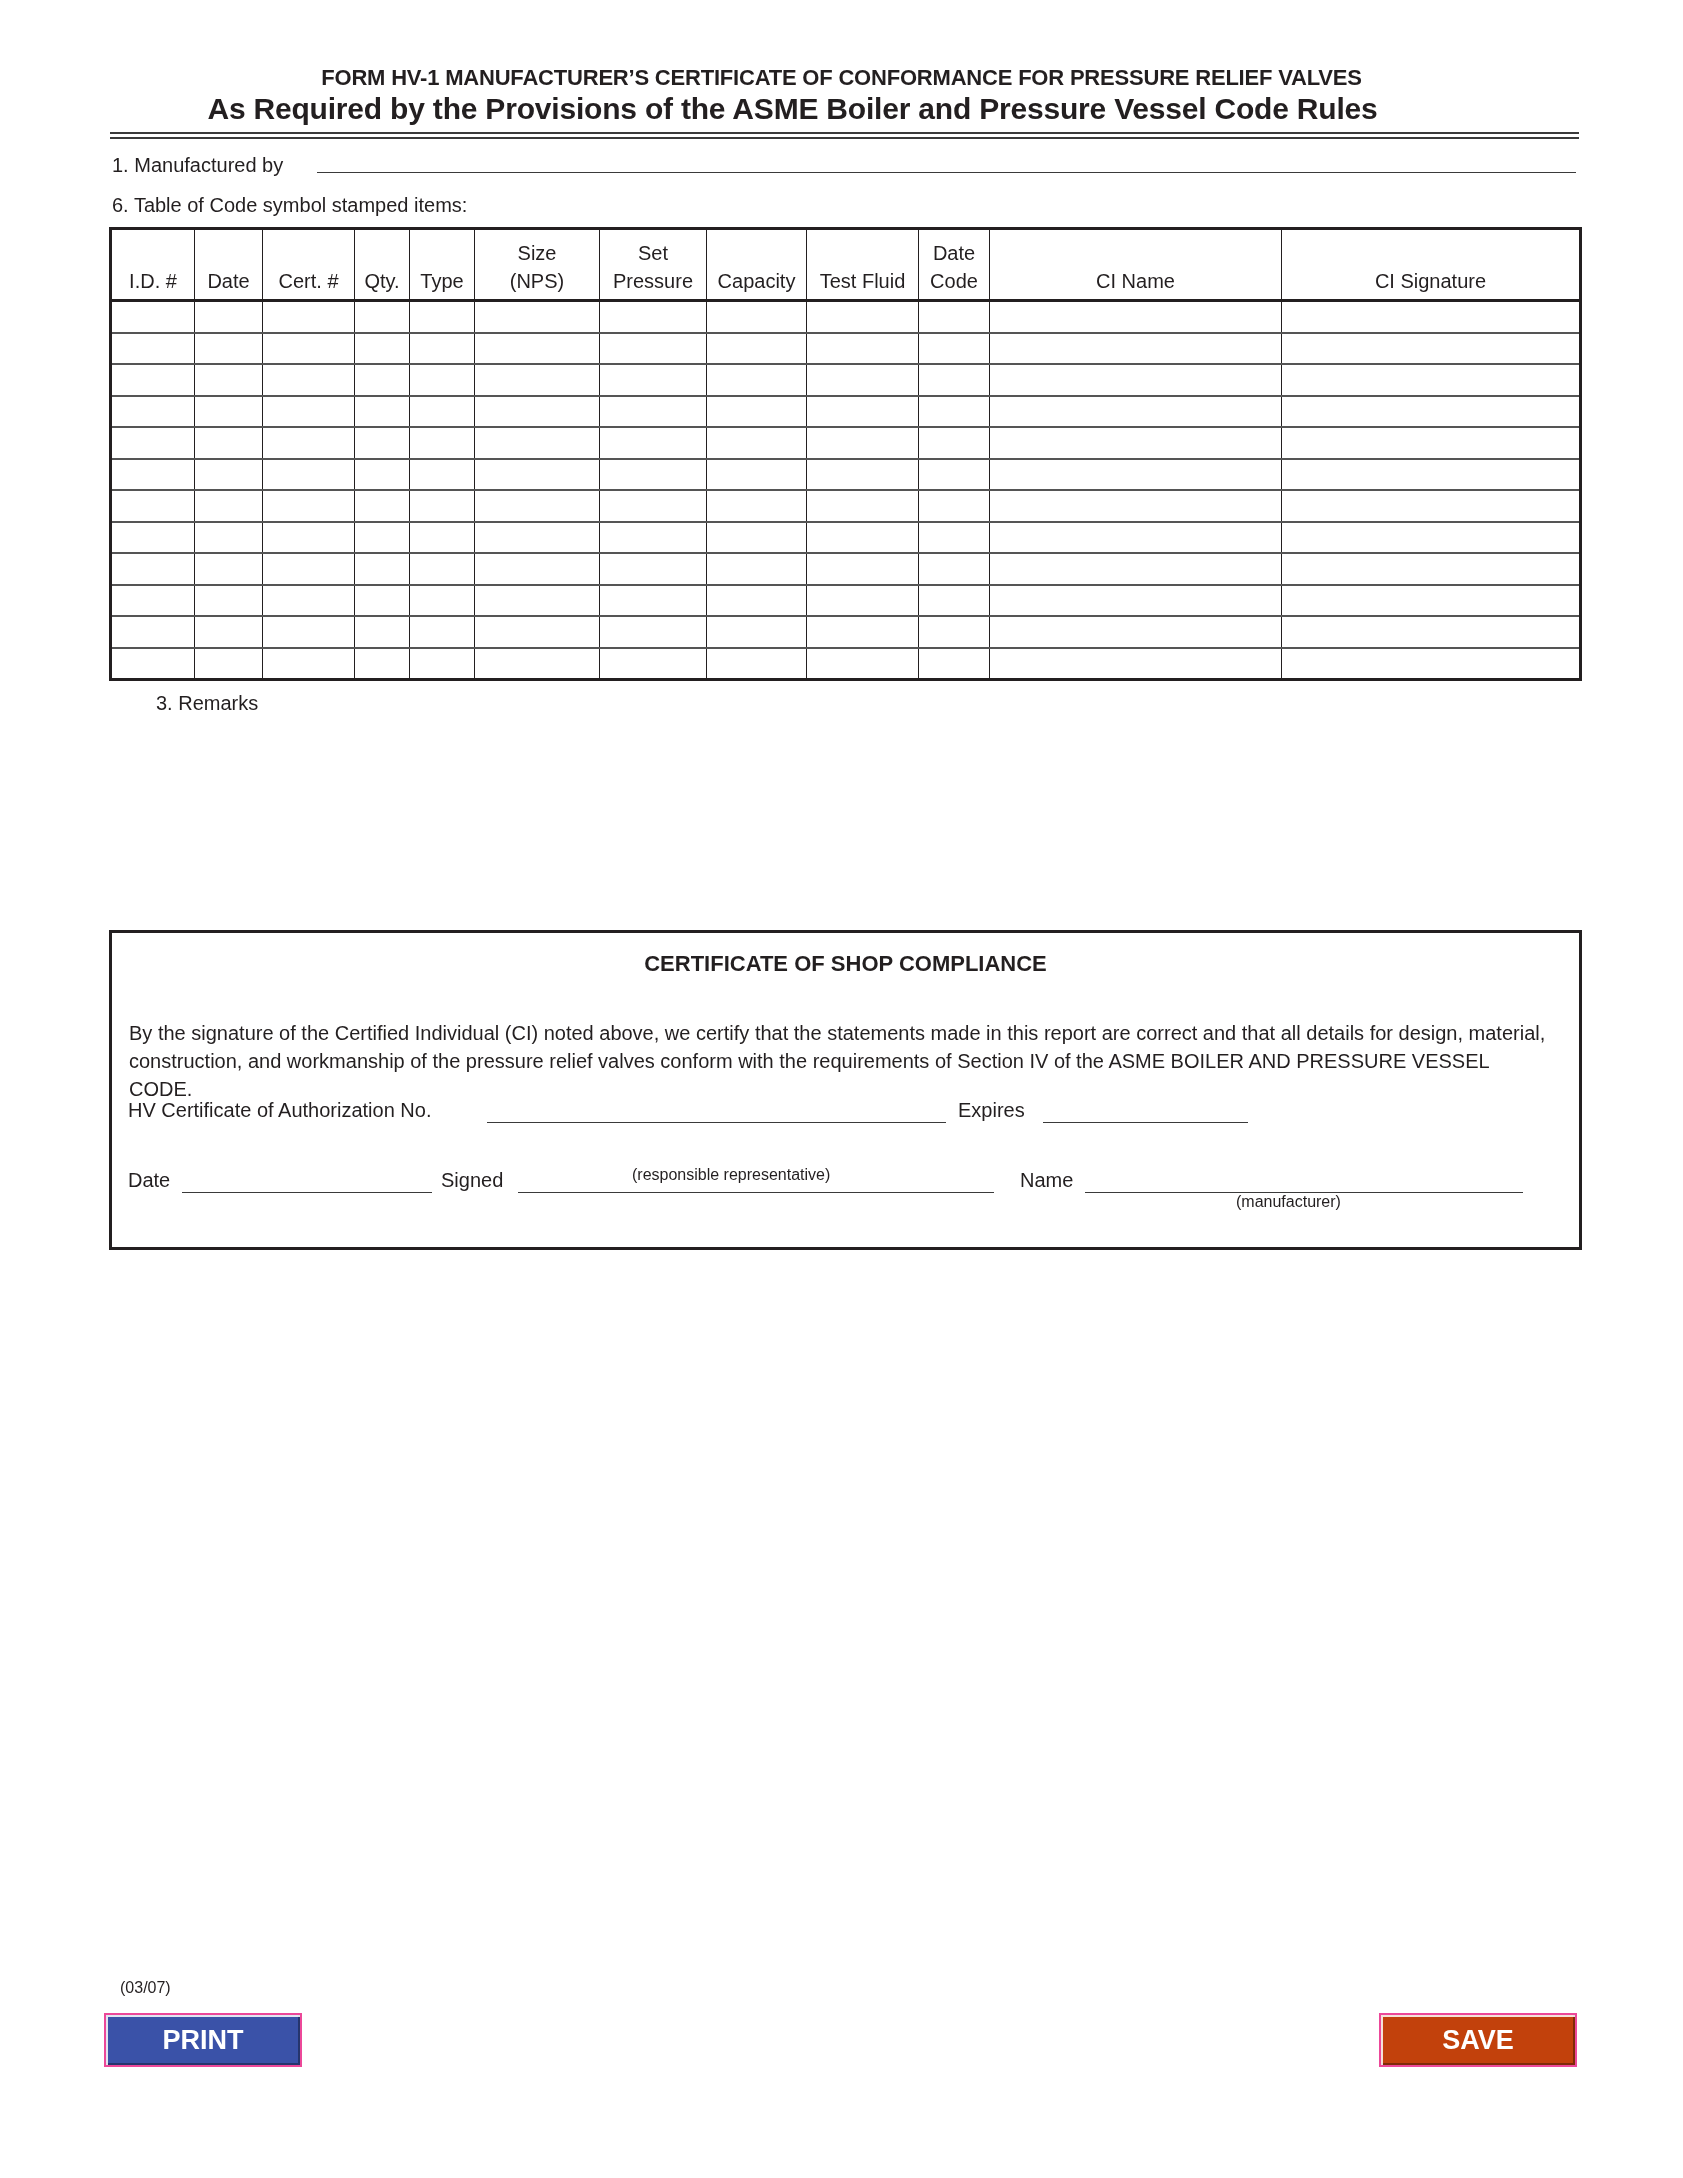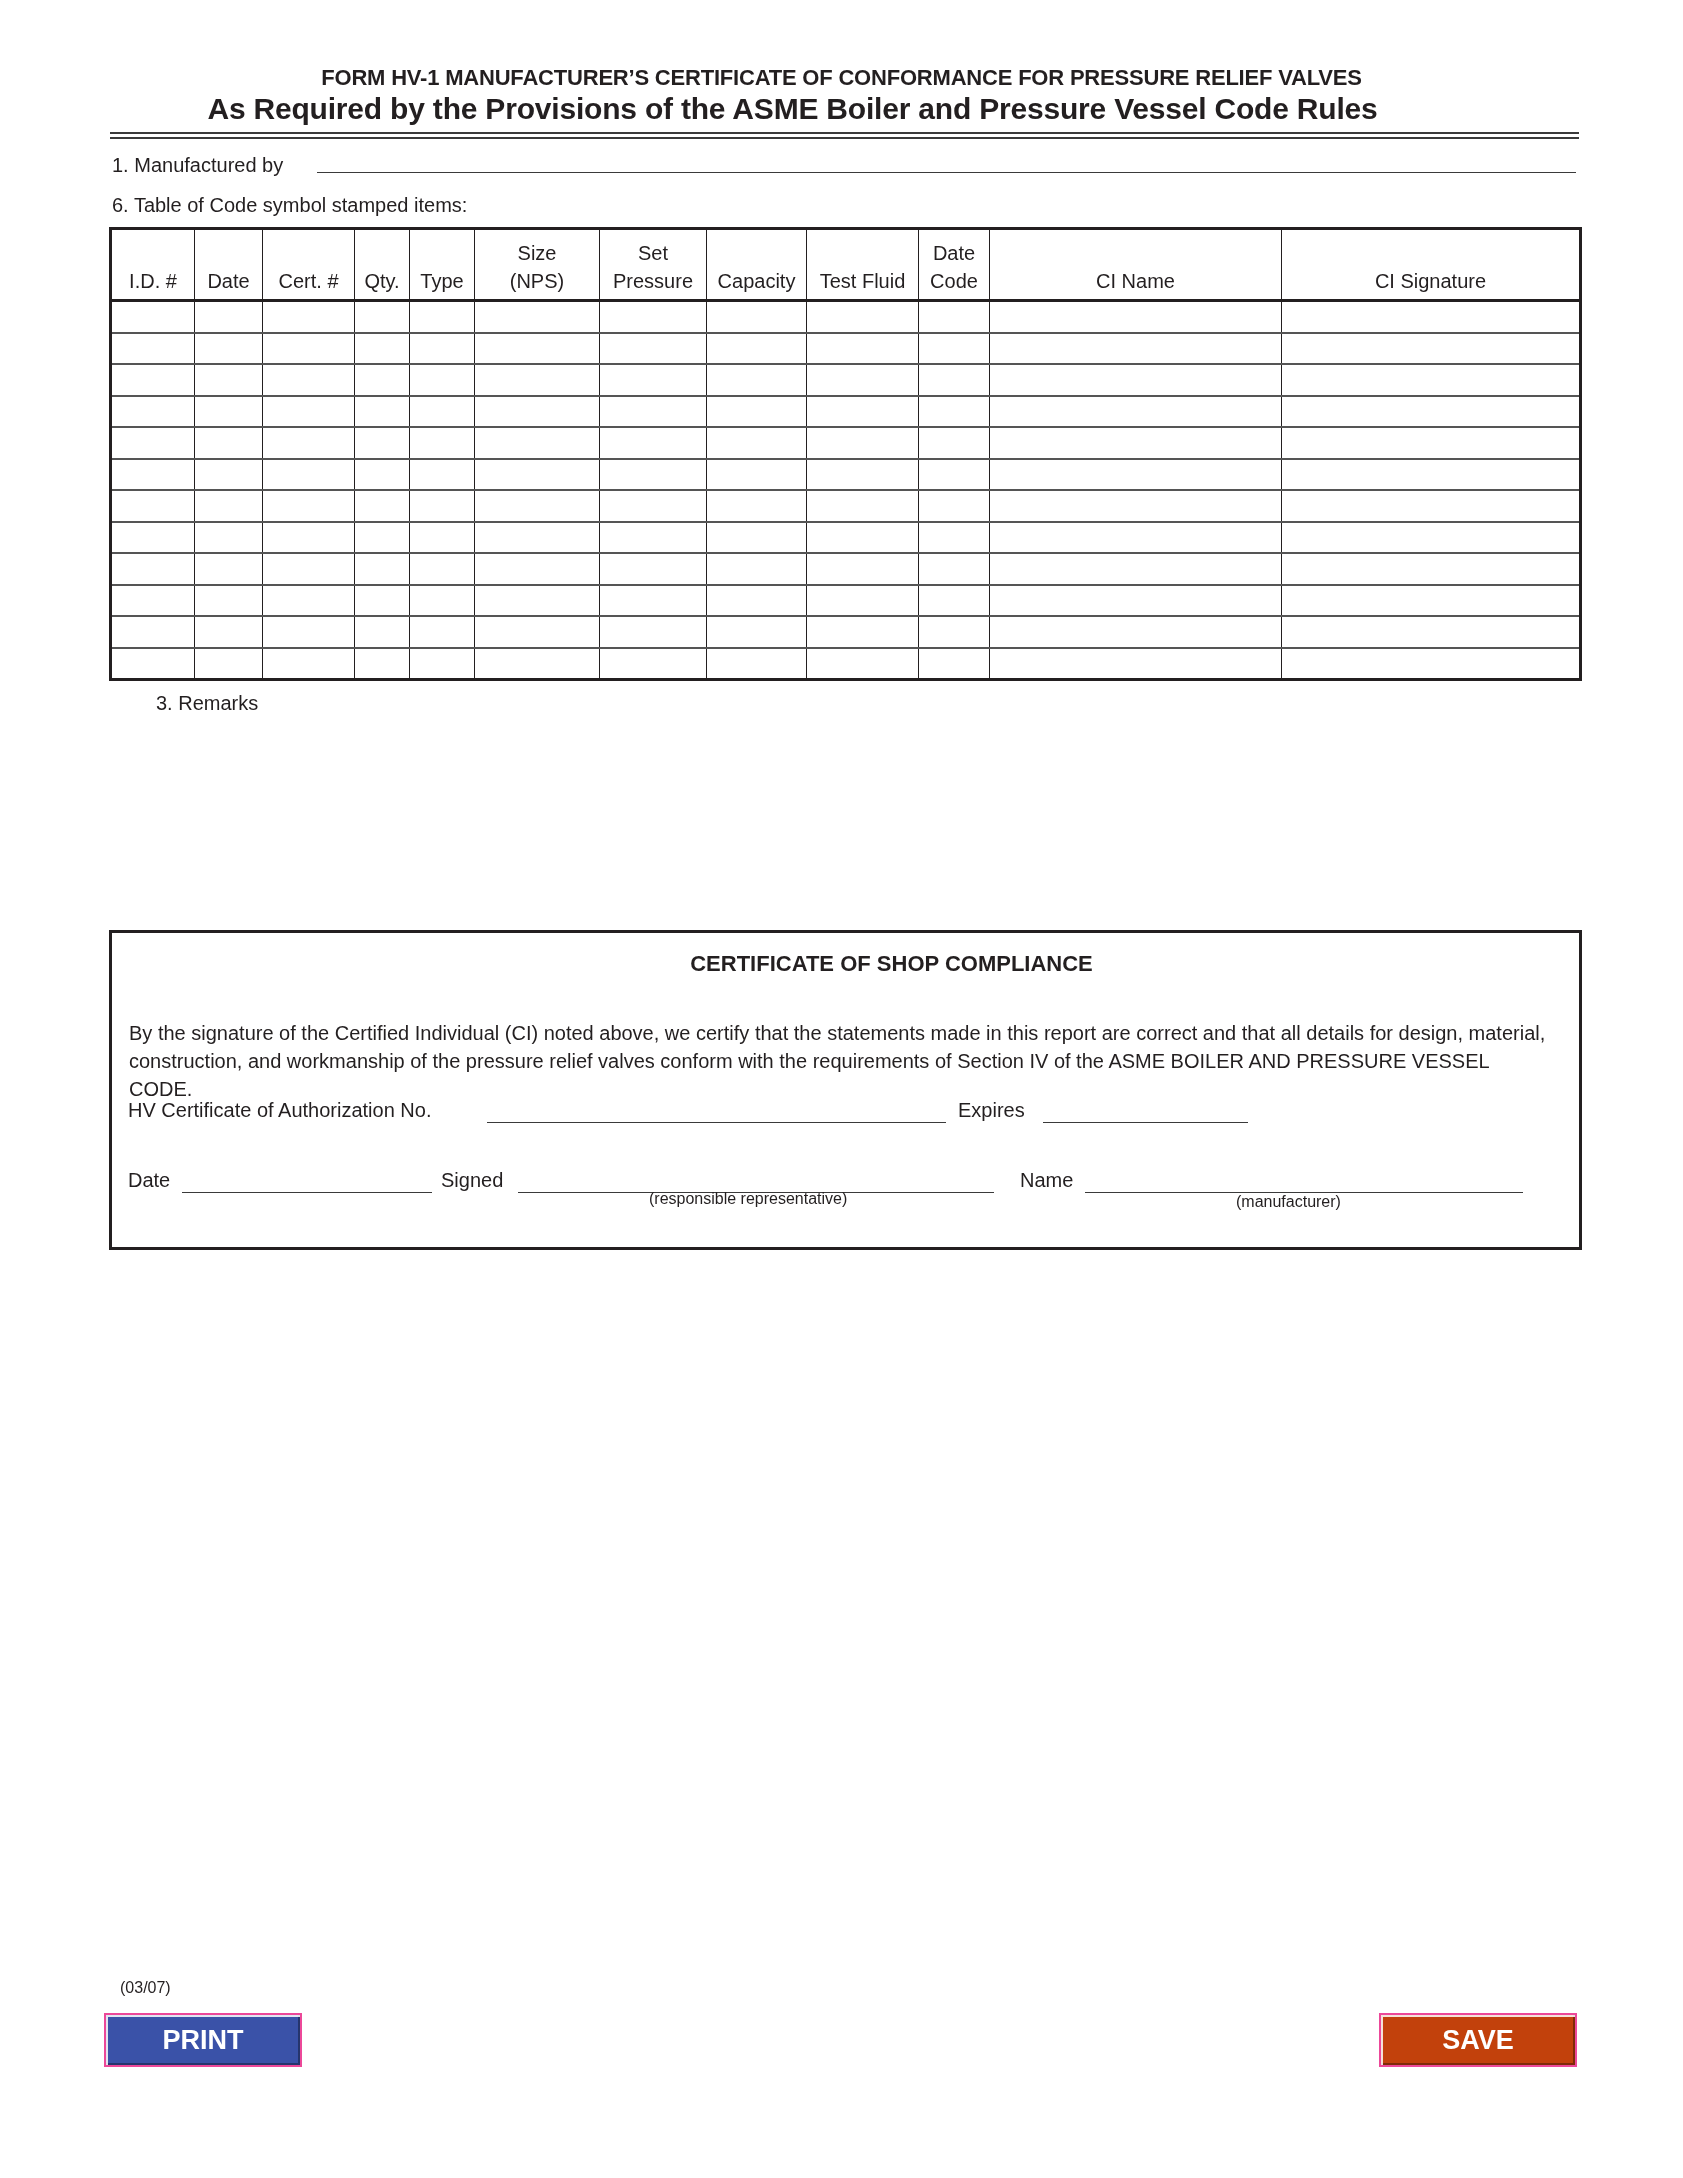--- a/index.html
+++ b/index.html
@@ -13,21 +13,21 @@
   .uline { height: 0; border-top: 1.5px solid #3a3a3a; }
   table.items { position: absolute; left: 109px; top: 227px; width: 1471px;
                 border-collapse: collapse; border: 3px solid #231f20; table-layout: fixed; }
   table.items th { font-weight: normal; font-size: 20px; line-height: 28px; text-align: center;
                    vertical-align: bottom; height: 65px; padding: 0 0 4px 0;
                    border-left: 1.5px solid #231f20; border-bottom: 3px solid #231f20; white-space: nowrap; }
   table.items th:first-child, table.items td:first-child { border-left: none; }
   table.items td { height: 29.5px; padding: 0; border-left: 1.5px solid #231f20; border-top: 2px solid #555; }
   table.items tr.first td { border-top: none; }
   .certbox { left: 109px; top: 930px; width: 1467px; height: 314px; border: 3px solid #231f20; }
-  .cert-title { top: 951px; left: 109px; width: 1473px; text-align: center; font-weight: bold; font-size: 22px; margin-left: 46px; }
+  .cert-title { top: 951px; left: 109px; width: 1473px; text-align: center; font-weight: bold; font-size: 22px; }
   .para { top: 987px; left: 129px; width: 1426px; font-size: 20px; line-height: 28px; margin-top: 32px; }
   .small { font-size: 16px; white-space: nowrap; }
   .btn { width: 194px; height: 50px; display: flex; align-items: center; justify-content: center;
          color: #ffffff; font-weight: bold; font-size: 27px; border: 2px solid #ec4899;
          box-shadow: inset 2px 2px 0 rgba(255,255,255,0.85), inset -2px -2px 0 rgba(0,0,0,0.35); cursor: pointer; }
 </style>
 </head>
 <body>
 
 <div class="abs title1">FORM HV-1  MANUFACTURER’S CERTIFICATE OF CONFORMANCE FOR PRESSURE RELIEF VALVES</div>
@@ -288,21 +288,21 @@
 
 <div class="abs lbl" style="left:128px; top:1099px;">HV Certificate of Authorization No.</div>
 <div class="abs uline" style="left:487px; top:1122px; width:459px;"></div>
 <div class="abs lbl" style="left:958px; top:1099px;">Expires</div>
 <div class="abs uline" style="left:1043px; top:1122px; width:205px;"></div>
 
 <div class="abs lbl" style="left:128px; top:1169px;">Date</div>
 <div class="abs uline" style="left:182px; top:1192px; width:250px;"></div>
 <div class="abs lbl" style="left:441px; top:1169px;">Signed</div>
 <div class="abs uline" style="left:518px; top:1192px; width:476px;"></div>
-<div class="abs small" style="left:632px; top:1190px;margin-left:17px;">(responsible representative)</div>
+<div class="abs small" style="left:632px; top:1166px;">(responsible representative)</div>
 <div class="abs lbl" style="left:1020px; top:1169px;">Name</div>
 <div class="abs uline" style="left:1085px; top:1192px; width:438px;"></div>
 <div class="abs small" style="left:1236px; top:1193px;">(manufacturer)</div>
 
 <div class="abs small" style="left:120px; top:1979px;">(03/07)</div>
 <div class="abs btn" id="printBtn" style="left: 104px; top: 2013px; background: rgb(58, 82, 168);">PRINT</div>
 <div class="abs btn" id="saveBtn" style="left: 1379px; top: 2013px; background: #c2410c;">SAVE</div>
 
 
 </body></html>

